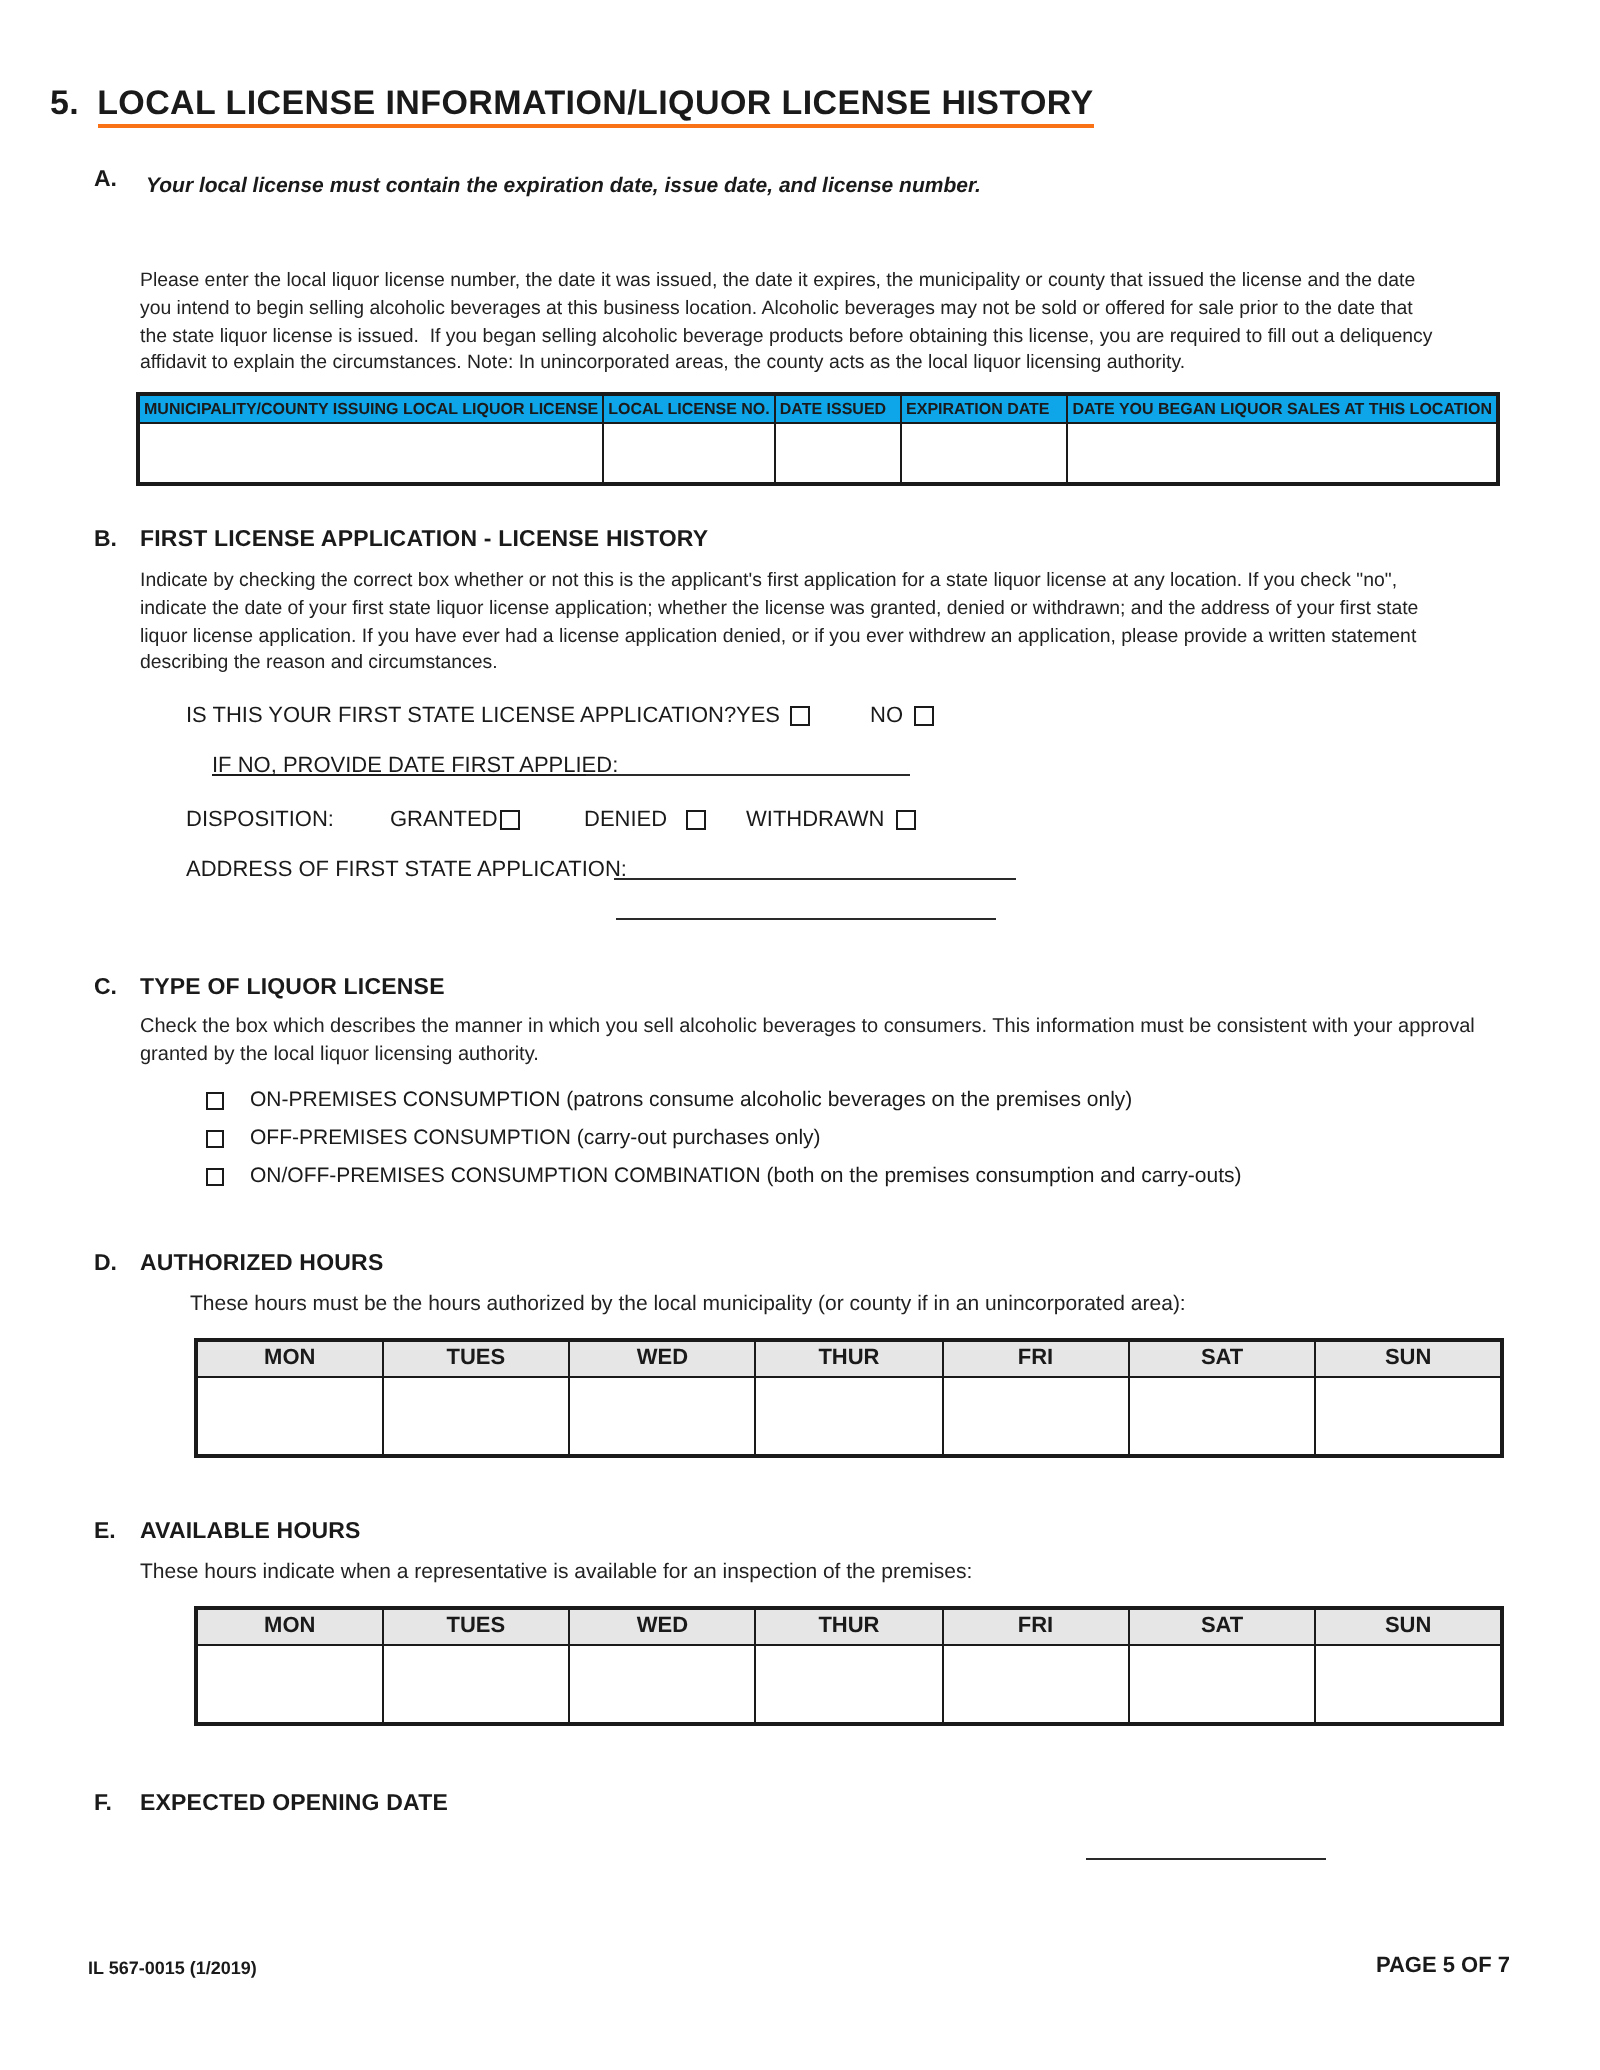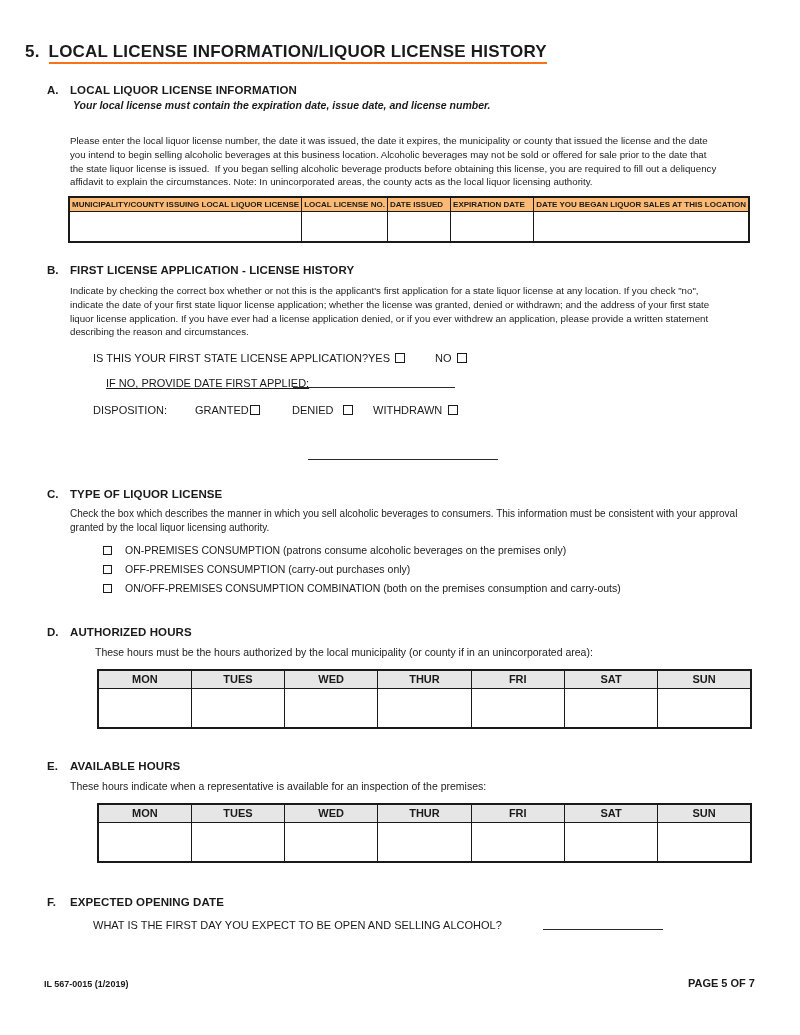--- a/index.html
+++ b/index.html
@@ -26,21 +26,21 @@
   .italic-note { font-size:10.5px; font-weight:bold; font-style:italic; margin-top:3px; padding-left:3px; }
 
   
   .par { position:absolute; font-size:9.7px; line-height:13.8px; white-space:pre; color:#222; }
   .par b { font-weight:normal;text-align:center; }
 
   
   table { border-collapse:collapse; }
   .tableA { position:absolute; top:196px; left:68px; width:682px; border:2px solid #1a1a1a; }
   .tableA th {
-    background:#fdba74; border:1px solid #1a1a1a;
+    background:#0ea5e9; border:1px solid #1a1a1a;
     font-size:8px; font-weight:bold; text-align:left;
     padding:2px 2px; height:12px; letter-spacing:0; white-space:nowrap; overflow:hidden;
   }
   .tableA td { border:1px solid #1a1a1a; height:30px; background:#fff; }
 
   
   .day-table { position:absolute; width:655px; border:2px solid #1a1a1a; table-layout:fixed; }
   .day-table th {
     background:#e6e6e6; border:1px solid #1a1a1a;
     font-size:11px; font-weight:bold; text-align:center;
@@ -72,21 +72,20 @@
 
 <div class="page">
 
   <div class="title-row">
     <span class="num">5.</span><span class="title-text">LOCAL LICENSE INFORMATION/LIQUOR LICENSE HISTORY</span>
   </div>
 
   <div class="sec" style="top:84px; left:47px;">
     <div class="letter">A.</div>
     <div>
-      <div class="head">LOCAL LIQUOR LICENSE INFORMATION</div>
       <div class="italic-note">Your local license must contain the expiration date, issue date, and license number.</div>
     </div>
   </div>
 
   <div class="par" style="top:134px; left:70px;"><span>Please enter the local liquor license number, the date it was issued, the date it expires, the municipality or county that issued the license and the date
 you intend to begin selling alcoholic beverages at this business location. Alcoholic beverages may not be sold or offered for sale prior to the date that
 the state liquor license is issued.  If you began selling alcoholic beverage products before obtaining this license, you are required to fill out a deliquency
 affidavit to explain the circumstances. </span><b>Note: In unincorporated areas, the county acts as the local liquor licensing authority.</b></div>
 
   <table class="tableA">
@@ -141,20 +140,24 @@
   <div class="field-row" style="top:404px; left:93px; width:600px; height:14px;">
     <span class="abs" style="left:0;">DISPOSITION:</span>
     <span class="abs" style="left:102px;">GRANTED</span>
     <span class="checkbox abs" style="left:157px; top:1px;"></span>
     <span class="abs" style="left:199px;">DENIED</span>
     <span class="checkbox abs" style="left:250px; top:1px;"></span>
     <span class="abs" style="left:280px;">WITHDRAWN</span>
     <span class="checkbox abs" style="left:355px; top:1px;"></span>
   </div>
 
+  <div class="field-row" style="top:429px; left:93px; width:600px; height:14px;">
+    <span class="abs" style="left:0;">ADDRESS OF FIRST STATE APPLICATION:</span>
+    <span class="fill-line" style="left:214px; top:-1px; width:201px;"></span>
+  </div>
 
   <div class="fill-line" style="top:448px; left:308px; width:190px;"></div>
 
   <div class="sec" style="top:488px; left:47px;">
     <div class="letter">C.</div>
     <div class="head">TYPE OF LIQUOR LICENSE</div>
   </div>
 
   <div class="par" style="top:507px; left:70px; font-size:10px;">Check the box which describes the manner in which you sell alcoholic beverages to consumers. This information must be consistent with your approval
 granted by the local liquor licensing authority.</div>
@@ -231,20 +234,19 @@
     </tr>
   </tbody>
     </table>
 
   <div class="sec" style="top:896px; left:47px;">
     <div class="letter">F.</div>
     <div class="head">EXPECTED OPENING DATE</div>
   </div>
 
   <div class="field-row" style="top:919px; left:93px; width:650px; height:14px;">
-    <span class="abs" style="left:0;">WHAT IS THE FIRST DAY YOU EXPECT TO BE OPEN AND SELLING ALCOHOL?</span>
     <span class="fill-line" style="left:450px; top:-1px; width:120px;"></span>
   </div>
 
   <div class="footer-left">IL 567-0015 (1/2019)</div>
   <div class="footer-right">PAGE 5 OF 7</div>
 
 </div>
 
 </body></html>

